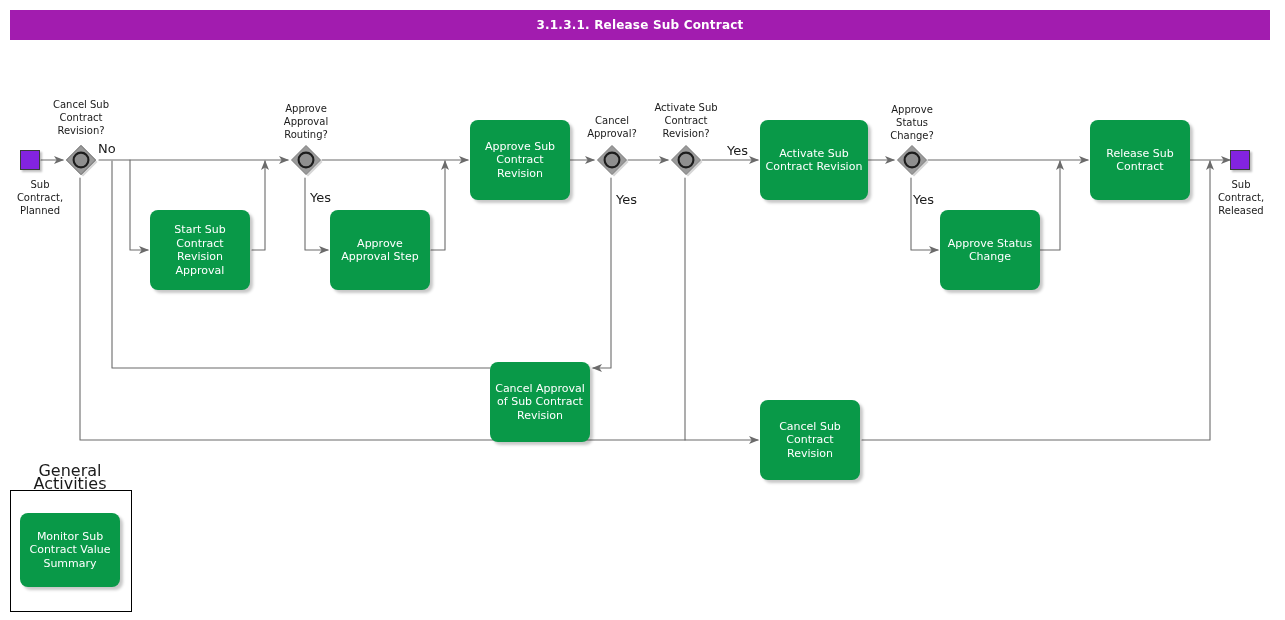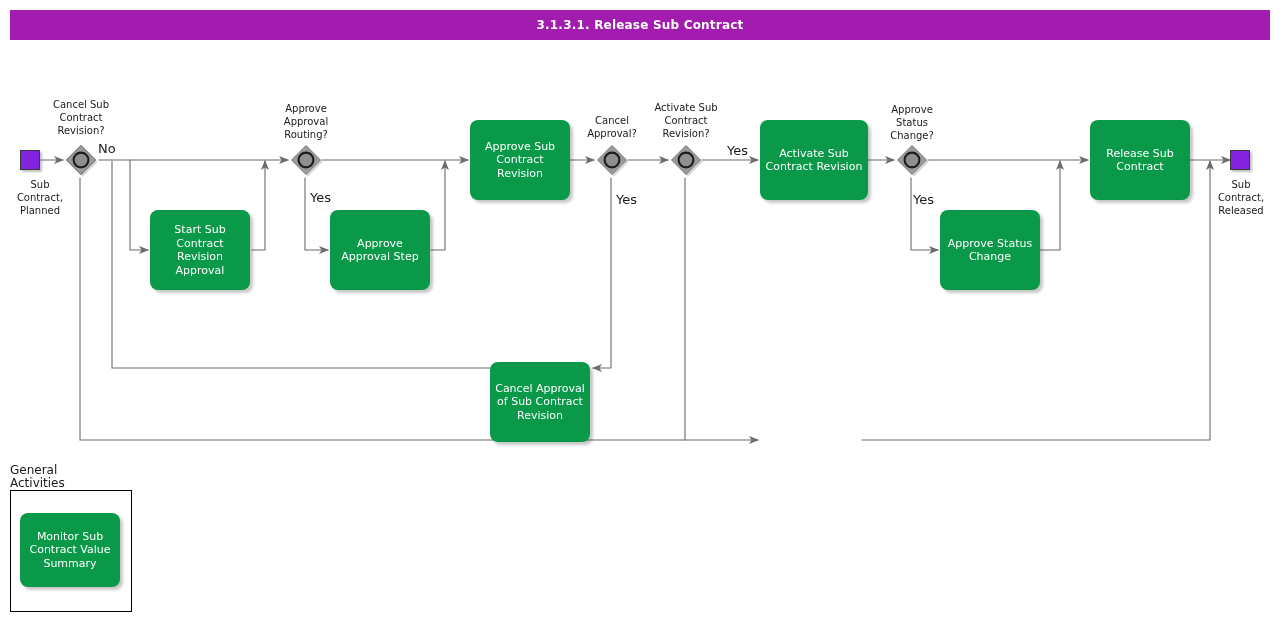--- a/index.html
+++ b/index.html
@@ -41,21 +41,21 @@
   }
   .flowlbl{
     position:absolute;color:#1a1a1a;font-size:13px;line-height:13px;text-align:left;
     white-space:nowrap;
   }
   
   .group{
     position:absolute;border:1px solid #000000;background:#ffffff;
   }
   .grouptitle{
-    position:absolute;color:#1a1a1a;font-size:12px;line-height:13px;text-align:left;
+    position:absolute;color:#1a1a1a;font-size:16px;line-height:13px;text-align:center;
     white-space:pre-line;
   }
 </style>
 </head>
 <body>
 
 <div id="canvas">
 
   <div id="titlebar">3.1.3.1. Release Sub Contract</div>
 
@@ -194,20 +194,23 @@
   <div class="node task" style="left:940px;top:210px;width:100px;height:80px;">Approve Status
 Change</div>
 
   <div class="node task" style="left:1090px;top:120px;width:100px;height:80px;">Release Sub
 Contract</div>
 
   <div class="node task" style="left:490px;top:330px;width:100px;height:80px;margin-top:32px;">Cancel Approval
 of Sub Contract
 Revision</div>
 
+  <div class="node task" style="left:760px;top:400px;width:100px;height:80px;">Cancel Sub
+Contract
+Revision</div>
 
   <div class="group" style="left:10px;top:490px;width:120px;height:120px;"></div>
   <div class="grouptitle" style="left:10px;top:464px;width:120px;">General
 Activities</div>
   <div class="node task" style="left:20px;top:513px;width:100px;height:74px;">Monitor Sub
 Contract Value
 Summary</div>
 
   <div class="flowlbl" style="left:98px;top:142px;">No</div>
   <div class="flowlbl" style="left:310px;top:191px;">Yes</div>

